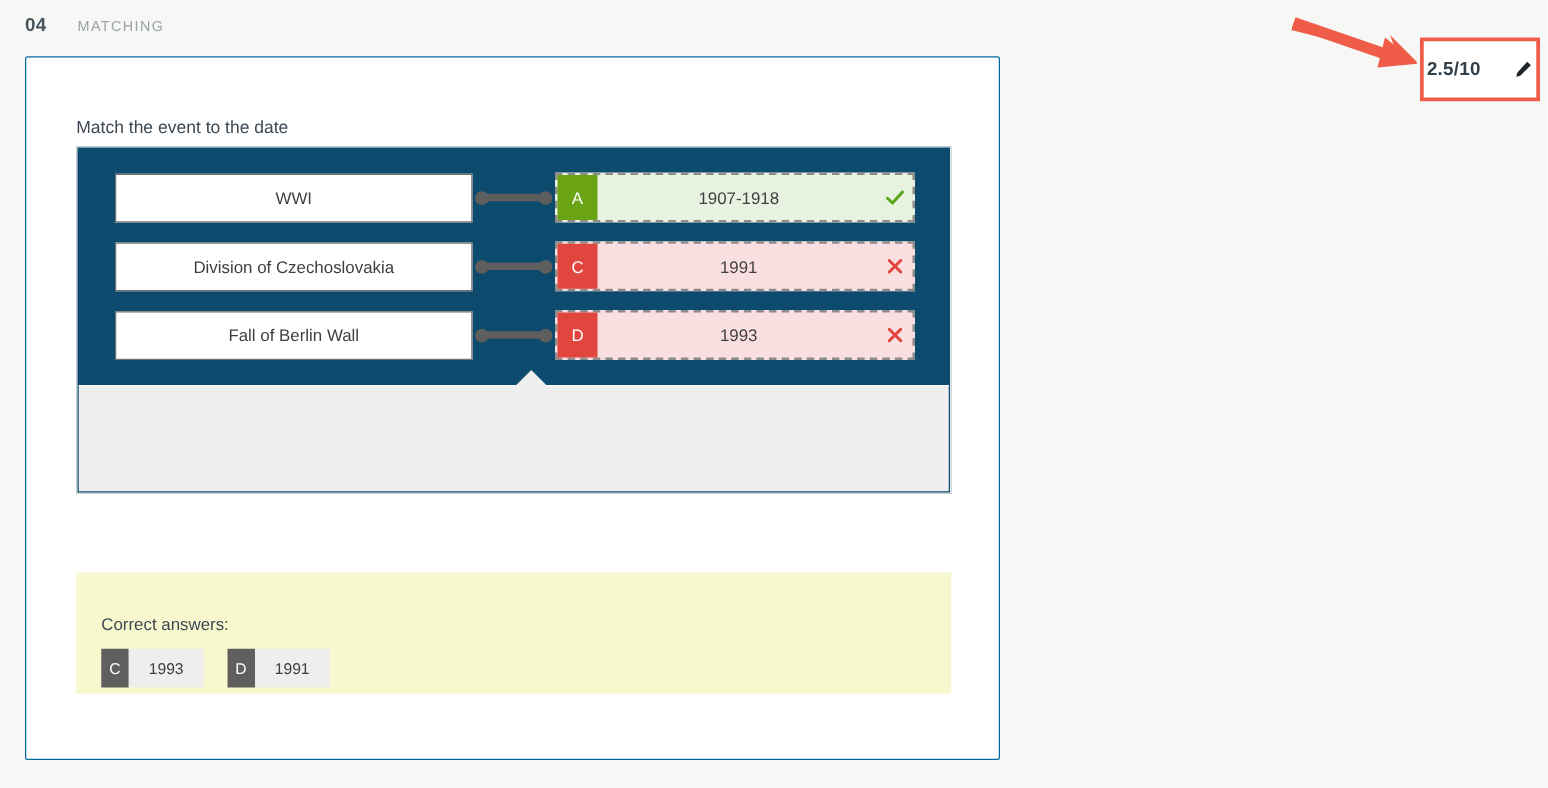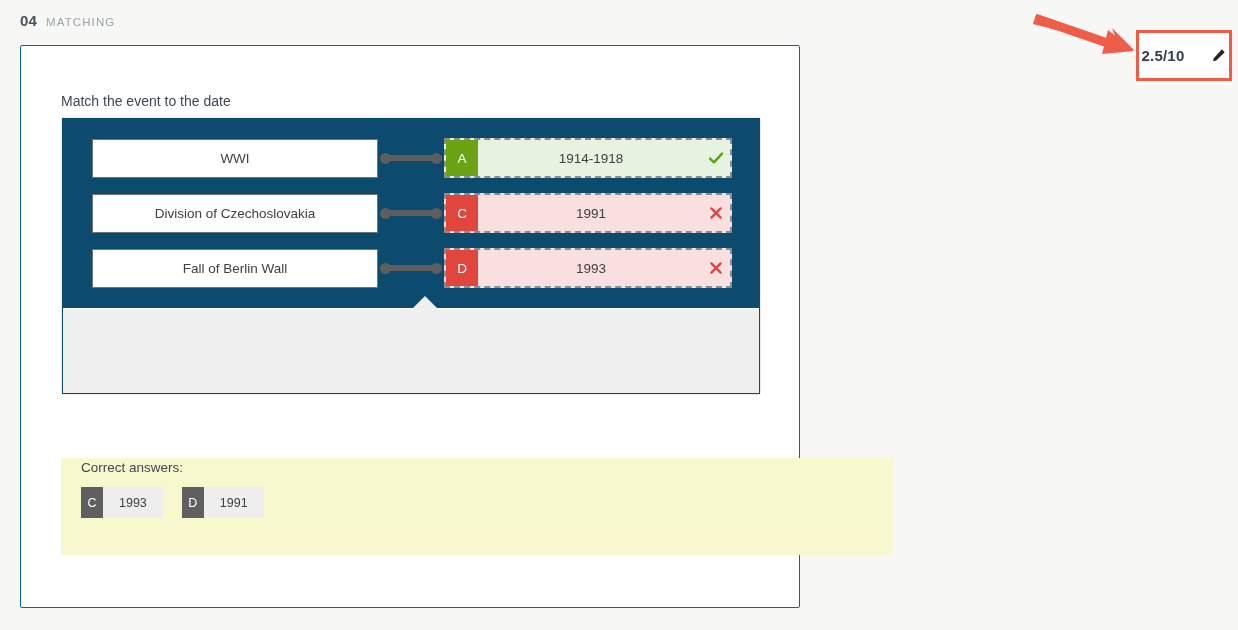--- a/index.html
+++ b/index.html
@@ -16,21 +16,21 @@
     overflow: hidden;
   }
 
   
   .q-header {
     position: absolute;
     left: 20px;
     top: 12px;
     display: flex;
     align-items: baseline;
-    gap: 9px;
+    gap: 25px;
   }
   .q-number {
     font-size: 15px;
     font-weight: bold;
     color: #48545c;
     letter-spacing: 0.2px;
   }
   .q-type {
     font-size: 11.5px;
     color: #9aa3a9;
@@ -210,25 +210,25 @@
     border-left: 14px solid transparent;
     border-right: 14px solid transparent;
     border-bottom: 14px solid #efefef;
   }
 
   
   .correct-answers {
     position: absolute;
     left: 40px;
     top: 412px;
-    width: 832px;
+    width: 700px;
     height: 97px;
     box-sizing: border-box;
     background: #f8f8cf;
-    padding: 2px 20px;
+    padding: 34px 20px;
   }
   .ca-title {
     font-size: 13.5px;
     color: #3d4852;
     margin-bottom: 12px;
   }
   .ca-list {
     display: flex;
     gap: 19px;
   }
@@ -286,21 +286,21 @@
 
       <div class="match-row">
         <div class="prompt-box">WWI</div>
         <div class="connector">
           <span class="dot left"></span>
           <span class="bar"></span>
           <span class="dot right"></span>
         </div>
         <div class="answer-box correct">
           <div class="letter-badge">A</div>
-          <div class="answer-text">1914-1918</div>
+          <div class="answer-text">1907-1918</div>
           <svg class="result-icon" viewBox="0 0 16 16">
             <path d="M2 8.6 L6 12.4 L14 3.6" stroke="#5aa515" stroke-width="2.4" fill="none" stroke-linecap="round" stroke-linejoin="round"></path>
           </svg>
         </div>
       </div>
 
 
       <div class="match-row">
         <div class="prompt-box">Division of Czechoslovakia</div>
         <div class="connector">

